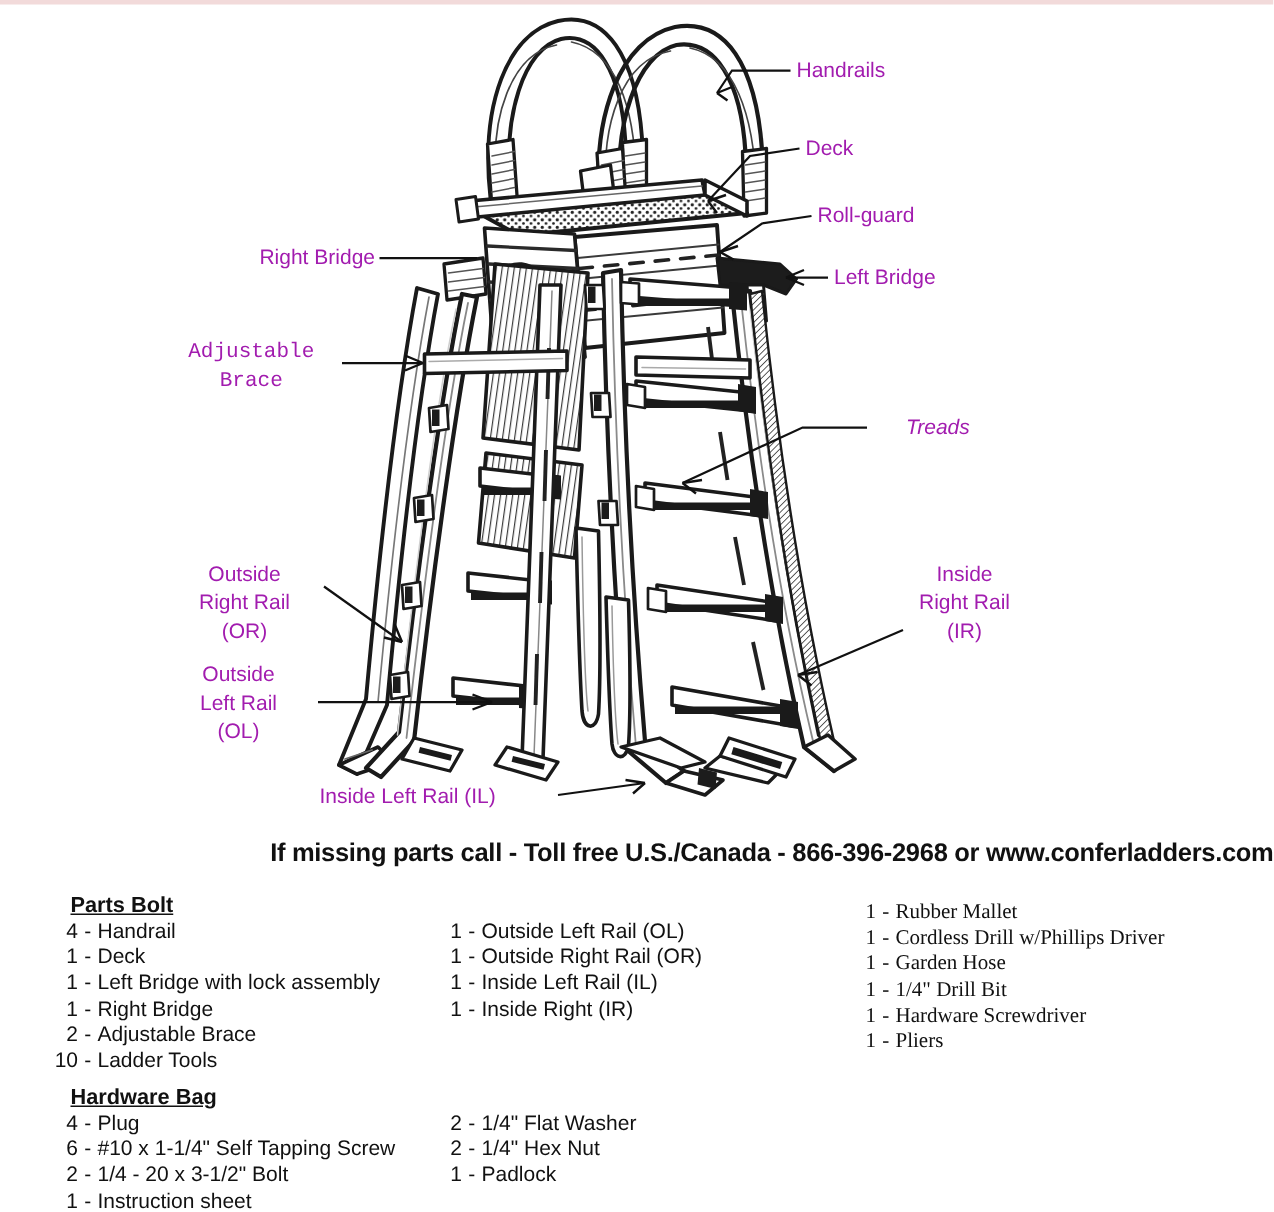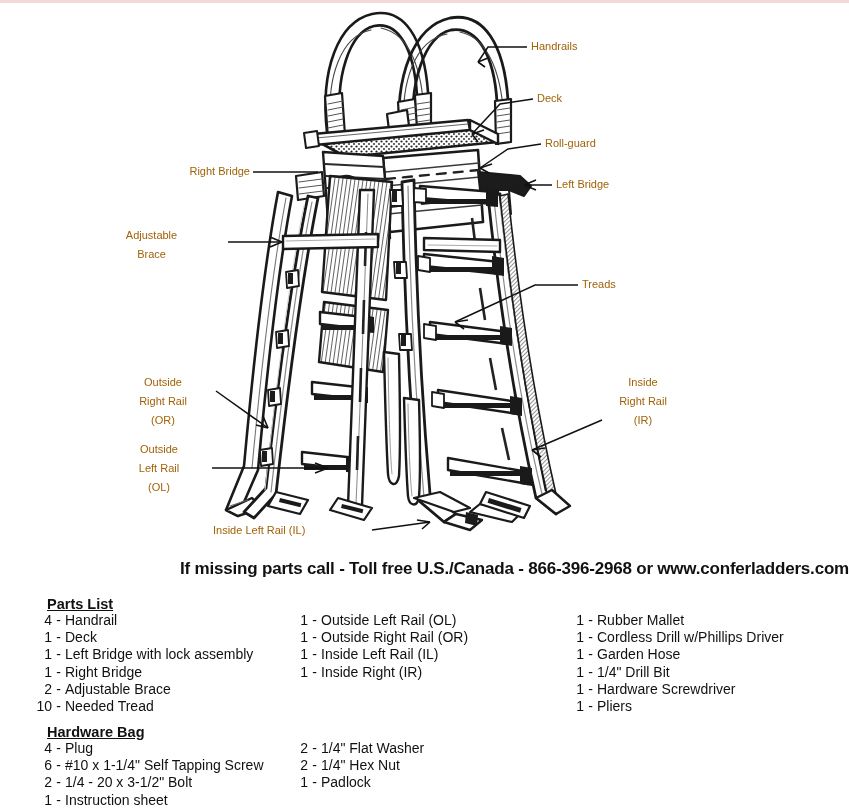--- a/index.html
+++ b/index.html
@@ -34,22 +34,22 @@
     position: absolute;
     left: 0; top: 0;
     width: 849px;
     height: 552px;
   }
   #diagram-svg { display: block; }
 
   .callout-label {
     position: absolute;
     font-family: "Liberation Sans", sans-serif;
-    font-size: 11px;
-    color: #a16207;
+    font-size: 14px;
+    color: #a21caf;
     line-height: 19px;
     white-space: pre;
   }
   .callout-label.center { text-align: center; }
   .callout-label.right { text-align: right; }
 
   
   #textblock {
     position: absolute;
     left: 0;
@@ -94,21 +94,21 @@
     width: 13px;
     text-align: center;
   }
   .list .nm { display: inline-block; }
 
   
   #parts-head    { left: 47px;  top: 44px; }
   #parts-col-1   { left: 32px;  top: 60px; }
   #parts-col-2   { left: 288px; top: 60px; }
   #tools-head    { left: 569px; top: 44px; }
-  #tools-col     { left: 564px; top: 60px; }
+  #tools-col     { left: 564px; top: 48px; font-family: Liberation Serif, serif; }
   #hw-head       { left: 47px;  top: 172px; text-align: center; }
   #hw-col-1      { left: 32px;  top: 188px; }
   #hw-col-2      { left: 288px; top: 188px; }
 </style>
 </head>
 <body>
 
 <div id="page">
 
   <div class="top-rule"></div>
@@ -406,45 +406,45 @@
     <div class="callout-label" style="left:531px; top:37px;">Handrails</div>
 
     <div class="callout-label" style="left:537px; top:89px;">Deck</div>
 
     <div class="callout-label" style="left:545px; top:134px;">Roll-guard</div>
 
     <div class="callout-label" style="left:556px; top:175px;">Left Bridge</div>
 
     <div class="callout-label right" style="left:55px; top:162px; width:195px;">Right Bridge</div>
 
-    <div class="callout-label center" style="left:94px; top:226px; width:115px;">Adjustable<br>Brace</div>
-
-    <div class="callout-label" style="left:582px; top:275px;">Treads</div>
+    <div class="callout-label center" style="left:110px; top:226px; width:115px;font-family:Liberation Mono, monospace;">Adjustable<br>Brace</div>
+
+    <div class="callout-label" style="left:604px; top:275px;font-style:italic;">Treads</div>
 
     <div class="callout-label center" style="left:108px; top:373px; width:110px;">Outside<br>Right Rail<br>(OR)</div>
 
     <div class="callout-label center" style="left:104px; top:440px; width:110px;">Outside<br>Left Rail<br>(OL)</div>
 
     <div class="callout-label center" style="left:588px; top:373px; width:110px;">Inside<br>Right Rail<br>(IR)</div>
 
     <div class="callout-label" style="left:213px; top:521px;">Inside Left Rail (IL)</div>
   </div>
 
   <div id="textblock">
 
     <div id="hotline">If missing parts call - Toll free U.S./Canada - 866-396-2968 or www.conferladders.com</div>
 
-    <div class="section-head" id="parts-head">Parts List</div>
+    <div class="section-head" id="parts-head">Parts Bolt</div>
     <div class="list" id="parts-col-1">
         <span class="row"><span class="qty">4</span><span class="dash">-</span><span class="nm">Handrail</span></span>
         <span class="row"><span class="qty">1</span><span class="dash">-</span><span class="nm">Deck</span></span>
         <span class="row"><span class="qty">1</span><span class="dash">-</span><span class="nm">Left Bridge with lock assembly</span></span>
         <span class="row"><span class="qty">1</span><span class="dash">-</span><span class="nm">Right Bridge</span></span>
         <span class="row"><span class="qty">2</span><span class="dash">-</span><span class="nm">Adjustable Brace</span></span>
-        <span class="row"><span class="qty">10</span><span class="dash">-</span><span class="nm">Needed Tread</span></span>
+        <span class="row"><span class="qty">10</span><span class="dash">-</span><span class="nm">Ladder Tools</span></span>
       </div>
     <div class="list" id="parts-col-2">
         <span class="row"><span class="qty">1</span><span class="dash">-</span><span class="nm">Outside Left Rail (OL)</span></span>
         <span class="row"><span class="qty">1</span><span class="dash">-</span><span class="nm">Outside Right Rail (OR)</span></span>
         <span class="row"><span class="qty">1</span><span class="dash">-</span><span class="nm">Inside Left Rail (IL)</span></span>
         <span class="row"><span class="qty">1</span><span class="dash">-</span><span class="nm">Inside Right (IR)</span></span>
       </div>
 
     <div class="list" id="tools-col">
         <span class="row"><span class="qty">1</span><span class="dash">-</span><span class="nm">Rubber Mallet</span></span>

